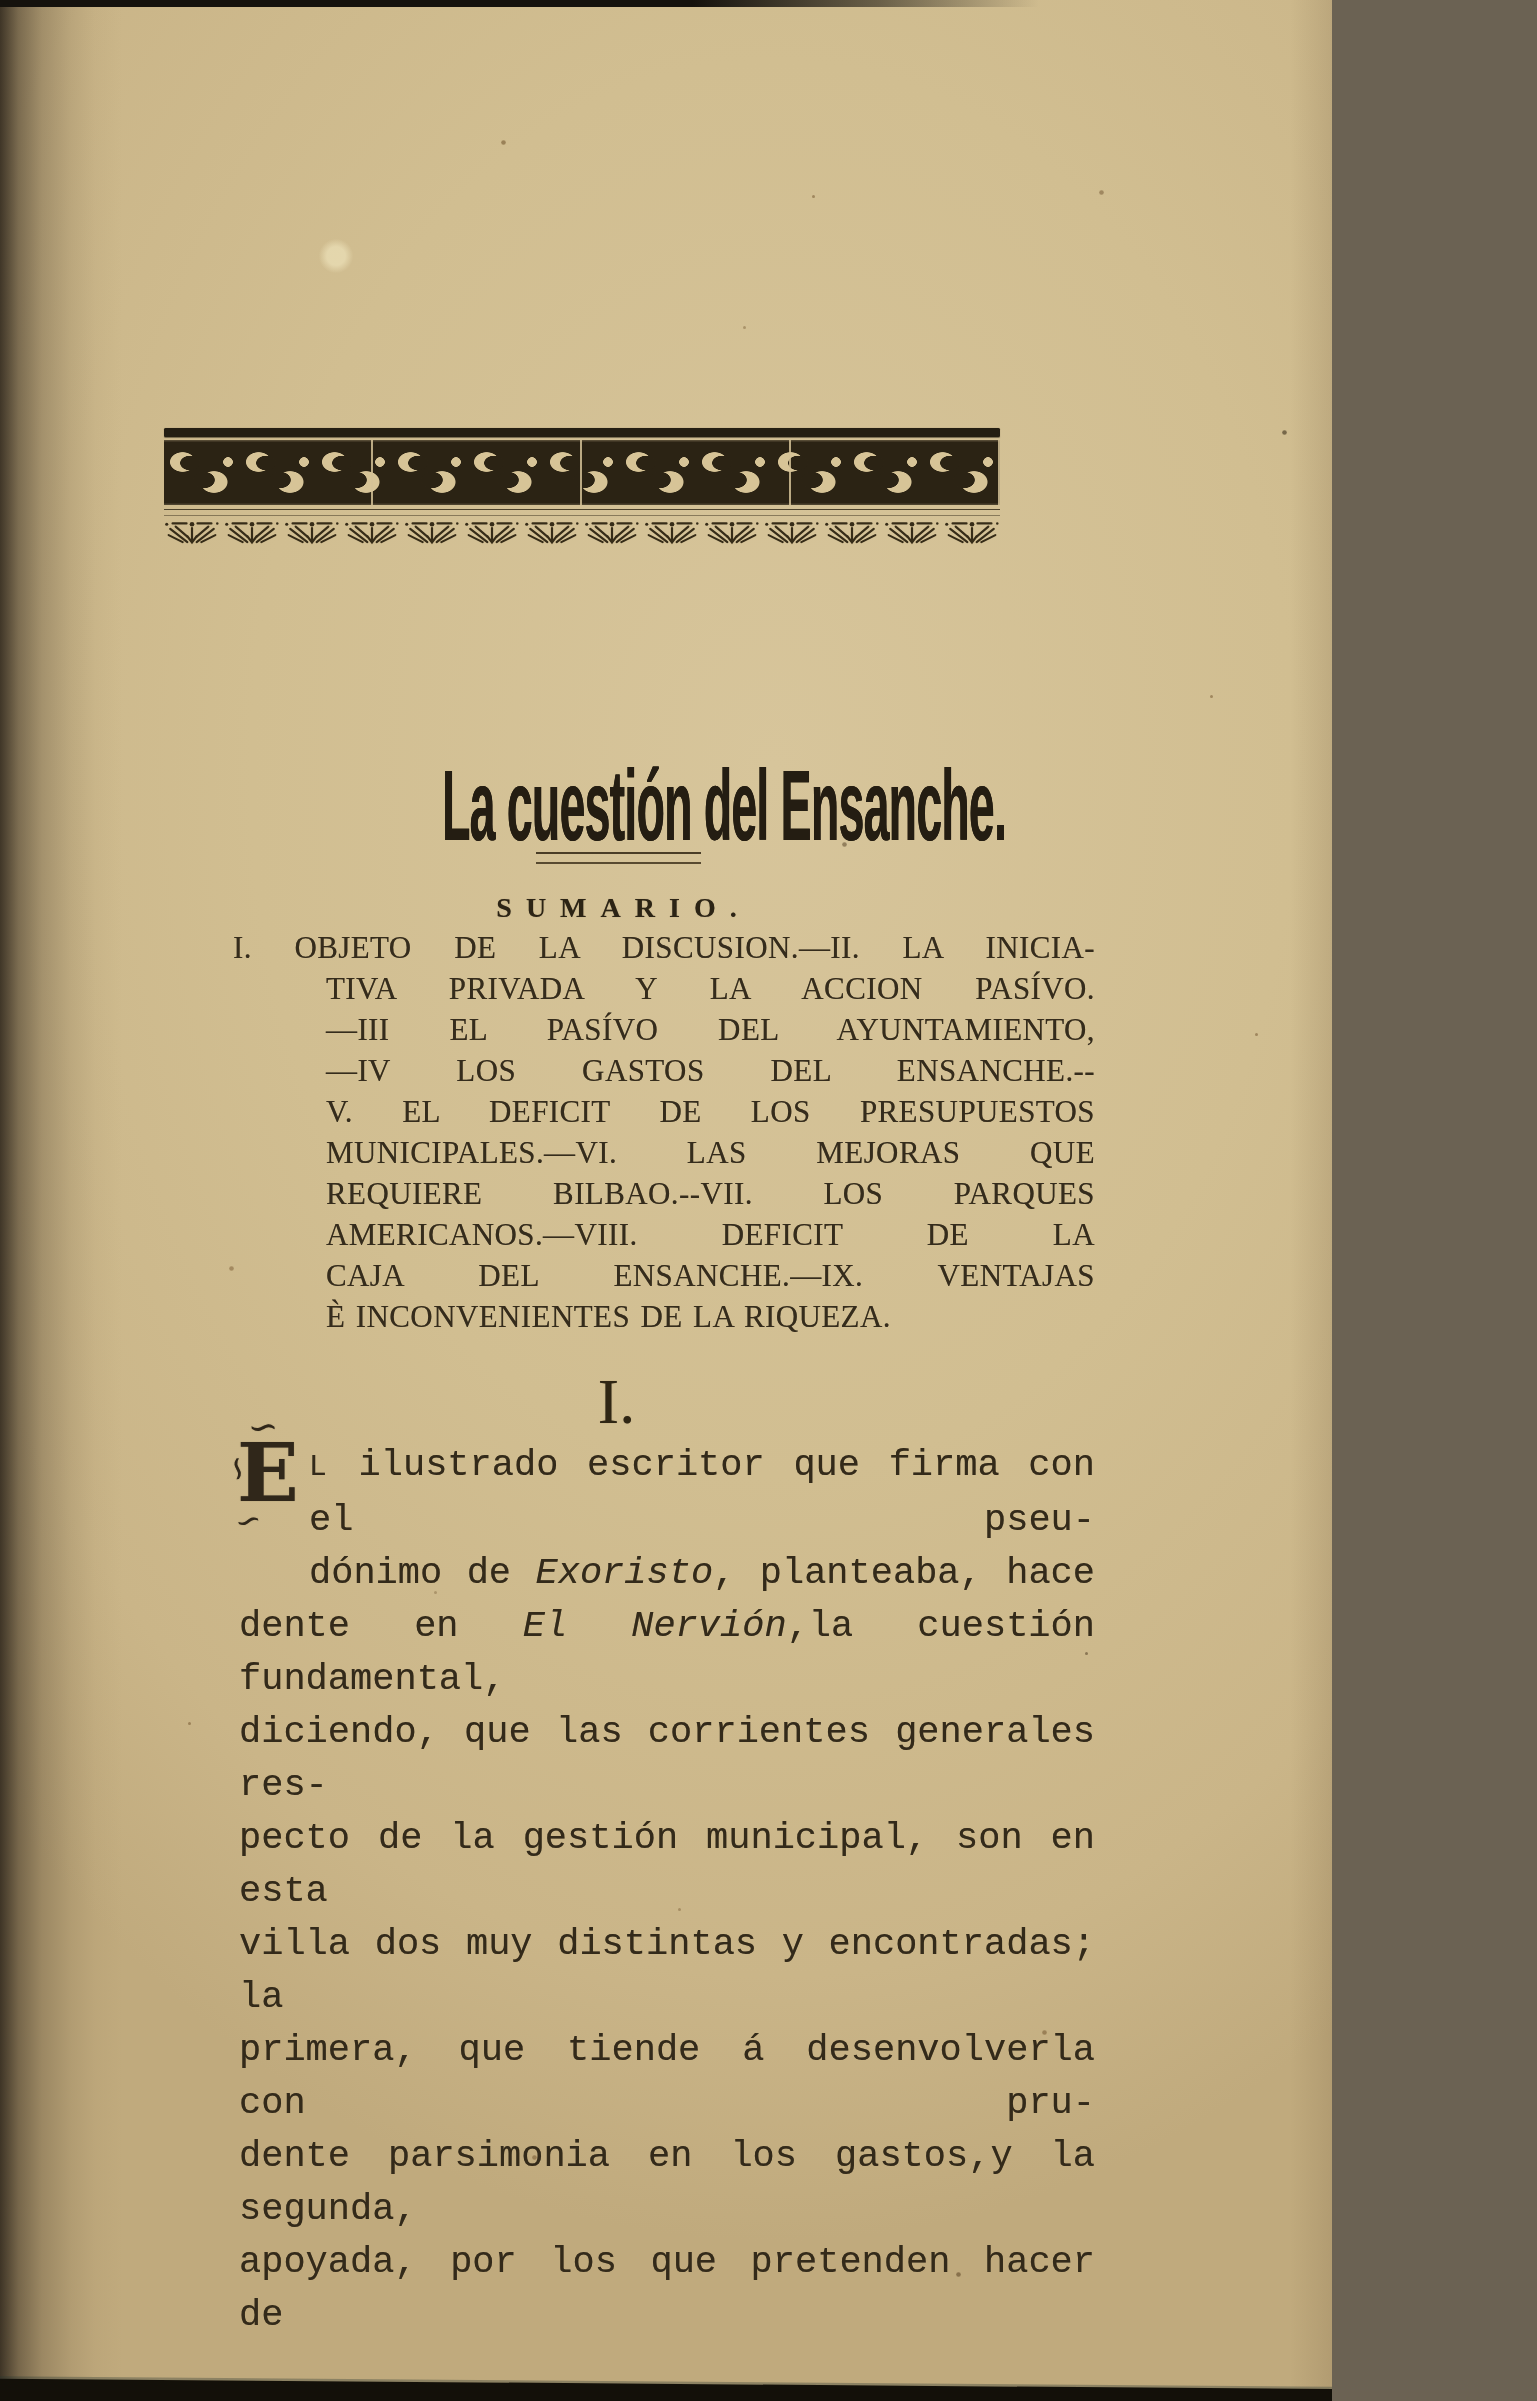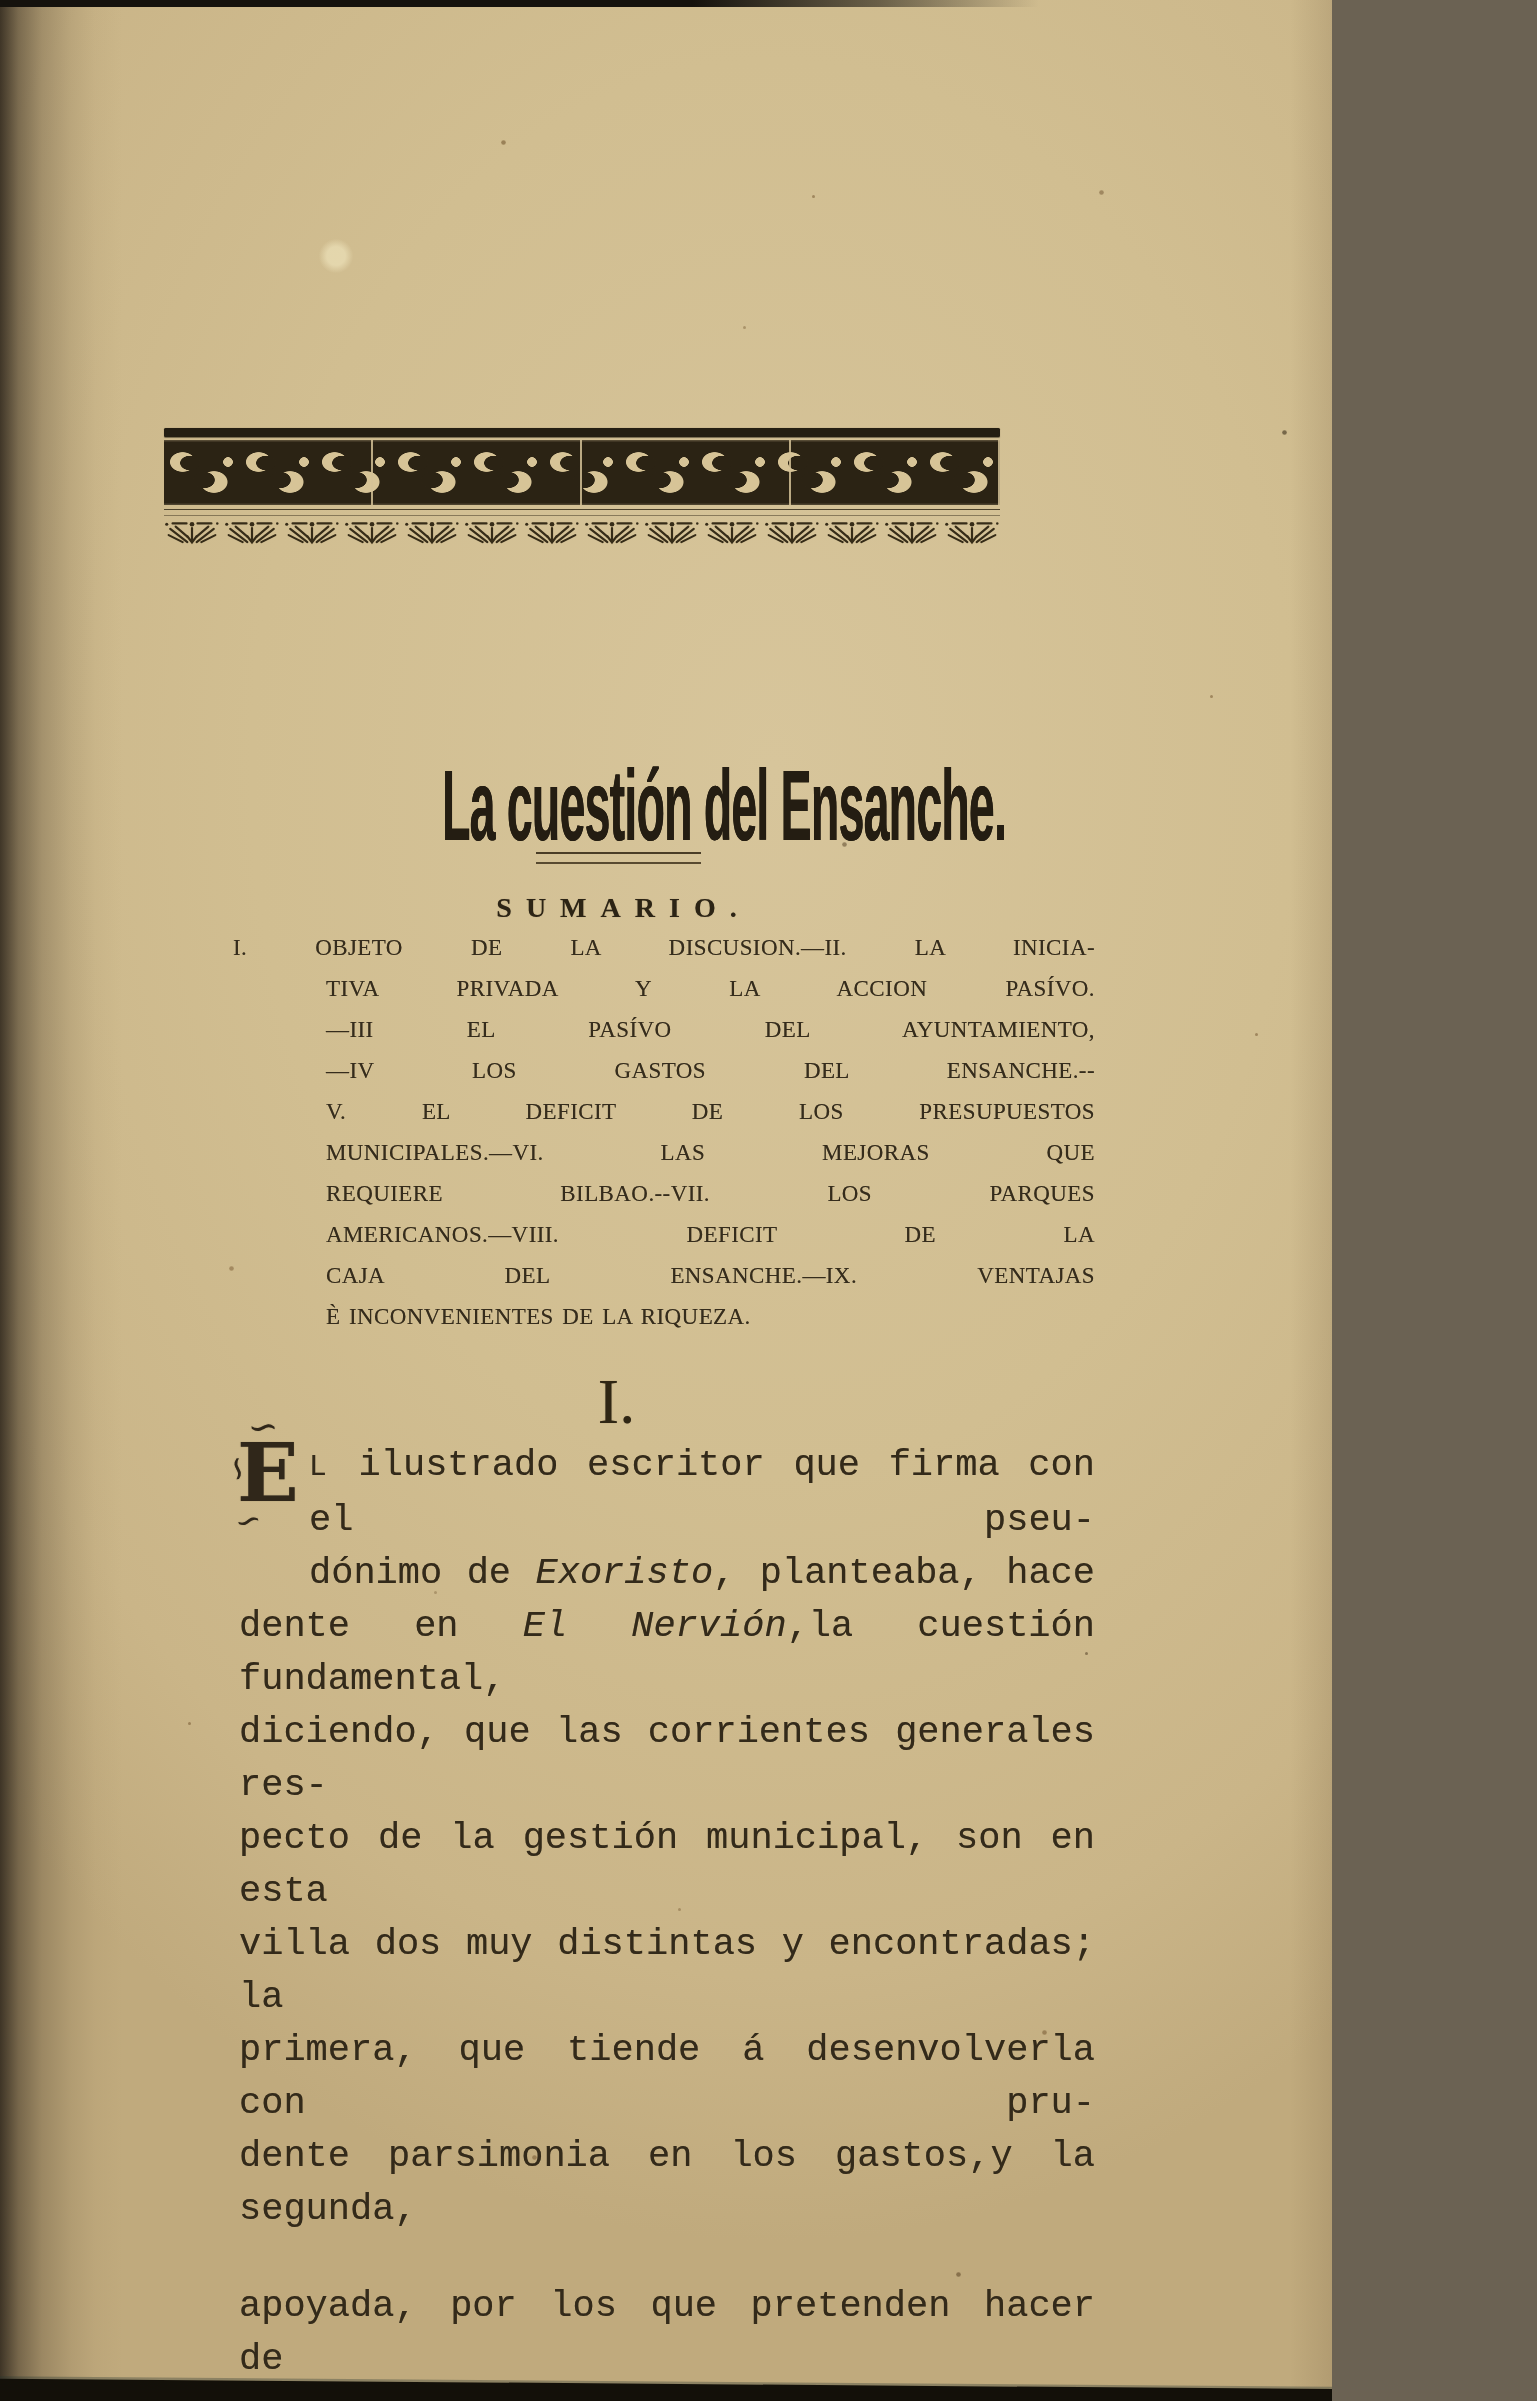--- a/index.html
+++ b/index.html
@@ -53,30 +53,30 @@
   .title-wrap{top:753px;}
   .title{display:inline-block;font-family:"Liberation Sans","DejaVu Sans",sans-serif;font-weight:700;
     font-size:93px;line-height:1.06;letter-spacing:-1.6px;transform:scale(.5,1.08);transform-origin:50% 0;
     margin-left:-11px;white-space:nowrap;color:#241d12;text-shadow:0.5px 0 currentColor,0 0 0.8px rgba(36,29,18,.55);}
   .dbl-rule{position:absolute;left:536px;top:852px;width:165px;height:7.8px;
     border-top:2.3px solid #4a3d26;border-bottom:2.3px solid #584a30;}
   .sumario{top:871px;font-weight:700;font-size:28px;letter-spacing:.5em;text-indent:.5em;color:#2c2415;
     text-shadow:0 0 0.8px rgba(44,36,21,.4);margin-top:21px;}
   .section-head{top:1370px;font-size:64px;line-height:1;color:#2f2614;text-shadow:0 0 0.8px rgba(47,38,20,.4);}
   
-  .summary{position:absolute;left:233px;top:927px;width:862px;font-size:23px;line-height:41px;
+  .summary{position:absolute;left:233px;top:927px;width:862px;font-size:31px;line-height:41px;
     color:#352c1c;letter-spacing:0.4px;word-spacing:2.3px;text-shadow:0 0 0.4px rgba(53,44,28,.5);}
   .sline{text-align:justify;text-align-last:justify;}
   .sline.indent{margin-left:93px;}
   .sline.last{text-align-last:left;}
   
   .body-block{position:absolute;left:239px;top:1439px;width:856px;font-size:37px;line-height:53px;
     color:#332a1a;text-shadow:0 0 0.5px rgba(51,42,26,.45);}
   .bline{text-align:justify;text-align-last:justify;font-family:Liberation Mono, monospace;}
-  .bline.last{text-align-last:left;margin-top:44px;}
+  .bline.last{text-align-last:left;}
   .bline.l1,.bline.l2{padding-left:70px;}
   .bline.l1::first-letter{font-size:.80em;letter-spacing:3.1px;}
   .bline .it{font-style:italic;}
   .dropcap{position:absolute;left:237px;top:1432px;width:70px;height:93px;
     font-family:"DejaVu Serif","Liberation Serif",serif;font-weight:700;font-size:81px;line-height:1;
     color:#30271a;text-shadow:0 0 0.8px rgba(48,39,26,.5);}
   .dropcap::before{content:"∽";position:absolute;top:-23px;left:11px;font-size:36px;font-weight:400;transform:rotate(-7deg);}
   .dropcap::after{content:"∽";position:absolute;bottom:-11px;left:-1.6px;font-size:31px;font-weight:400;transform:rotate(-18deg);}
   .dropcap .curl{position:absolute;left:-12.4px;top:20px;font-size:33px;font-weight:400;transform:rotate(82deg);}
 </style>

